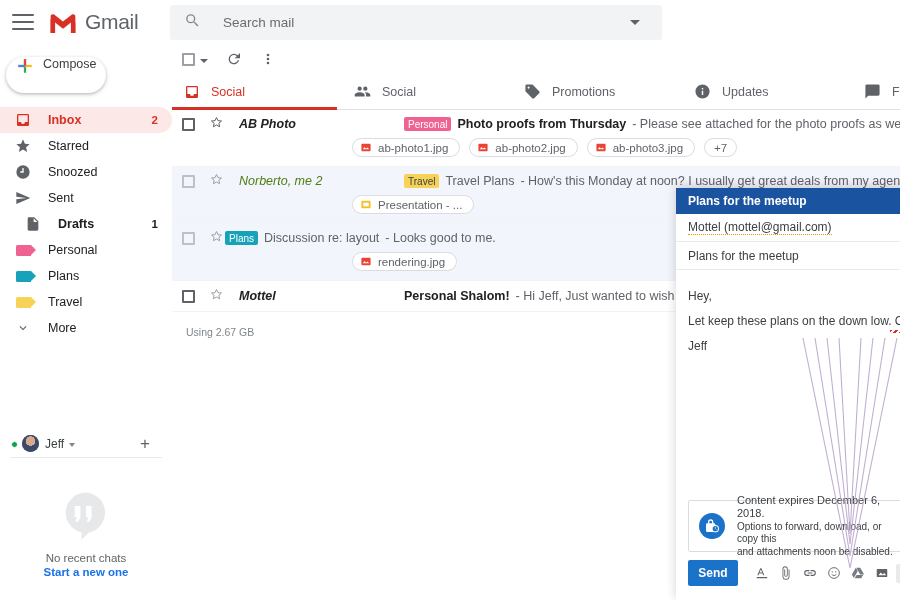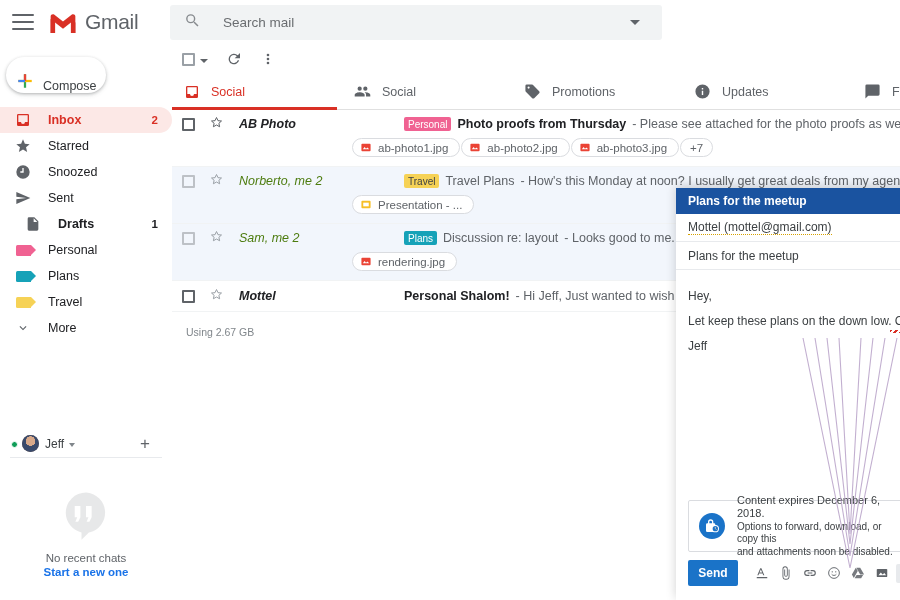--- a/index.html
+++ b/index.html
@@ -37,21 +37,21 @@
     width: 0; height: 0; border-left: 5px solid transparent;
     border-right: 5px solid transparent; border-top: 5px solid #5f6368;
     margin-right: 22px;
   }
 
   
   .rail { position: absolute; left: 0; top: 44px; width: 172px; height: 556px; background: #fff; }
   .compose {
     margin: 13px 0 0 6px; width: 100px; height: 36px; border-radius: 18px;
     background: #fff; box-shadow: 0 1px 3px rgba(60,64,67,.30), 0 2px 5px rgba(60,64,67,.12);
-    display: flex; align-items: flex-end; cursor: pointer;
+    display: flex; align-items: flex-start; cursor: pointer;
   }
   .plus-ico { margin-left: 10px; margin-right: 9px; }
   .compose span { font-size: 12.5px; color: #3c4043; }
 
   .navlist { margin-top: 14px; }
   .navitem {
     height: 26px; display: flex; align-items: center;
     border-radius: 0 13px 13px 0; padding-left: 14px; cursor: pointer;
     font-size: 12.5px; color: #202124; position: relative;
   }
@@ -140,21 +140,21 @@
     flex: 1; display: flex; align-items: center; gap: 6px;
     white-space: nowrap; overflow: hidden; font-size: 12.5px;
   }
   .badge {
     font-size: 10px; padding: 1.5px 4px; border-radius: 2px; color: #fff;
     line-height: 1.1; flex: 0 0 auto;
   }
   .subj { font-weight: bold; color: #202124; flex: 0 0 auto; }
   .row.read .subj { font-weight: normal; color: #5f6368; }
   .snippet { color: #5f6368; overflow: hidden; text-overflow: clip; }
-  .attach-row { display: flex; gap: 1px; padding: 0 0 9px 180px; }
+  .attach-row { display: flex; gap: 9px; padding: 0 0 9px 180px; }
   .chip {
     height: 19px; border: 1px solid #dadce0; border-radius: 10px;
     display: flex; align-items: center; padding: 0 11px 0 7px; gap: 6px;
     font-size: 11.5px; color: #5f6368; background: #fff;
   }
   .chip.plus { padding: 0 9px; }
 
   .footer { display: flex; align-items: flex-start; padding: 14px 0 0 14px; font-size: 10.5px; color: #80868b; }
   .footer .right { margin-left: auto; text-align: center; padding-right: 14px; }
   .footer .link { color: #80868b; text-decoration: underline; cursor: pointer; display: block; }
@@ -478,21 +478,20 @@
       </div>
 
       <div class="row read">
         <div class="row-main">
           <span class="row-cbx"></span>
           <span class="star">
             <svg width="15" height="15" viewBox="0 0 24 24">
                 <path fill="none" stroke="#9aa0a6" stroke-width="1.6" d="M12 4l2.4 5.1 5.6.5-4.2 3.7 1.2 5.5L12 16l-5 2.8 1.2-5.5L4 9.6l5.6-.5z"></path>
               </svg>
           </span>
-          <span class="sender">Sam, me 2</span>
           <span class="subjwrap">
             <span class="badge" style="background:#16a2b8">Plans</span>
             <span class="subj">Discussion re: layout</span>
             <span class="snippet">- Looks good to me.</span>
           </span>
         </div>
         <div class="attach-row">
           <span class="chip">
             <svg width="12" height="11" viewBox="0 0 24 24">
                 <rect x="2" y="4" width="20" height="16" rx="2" fill="#ea4335"></rect>

